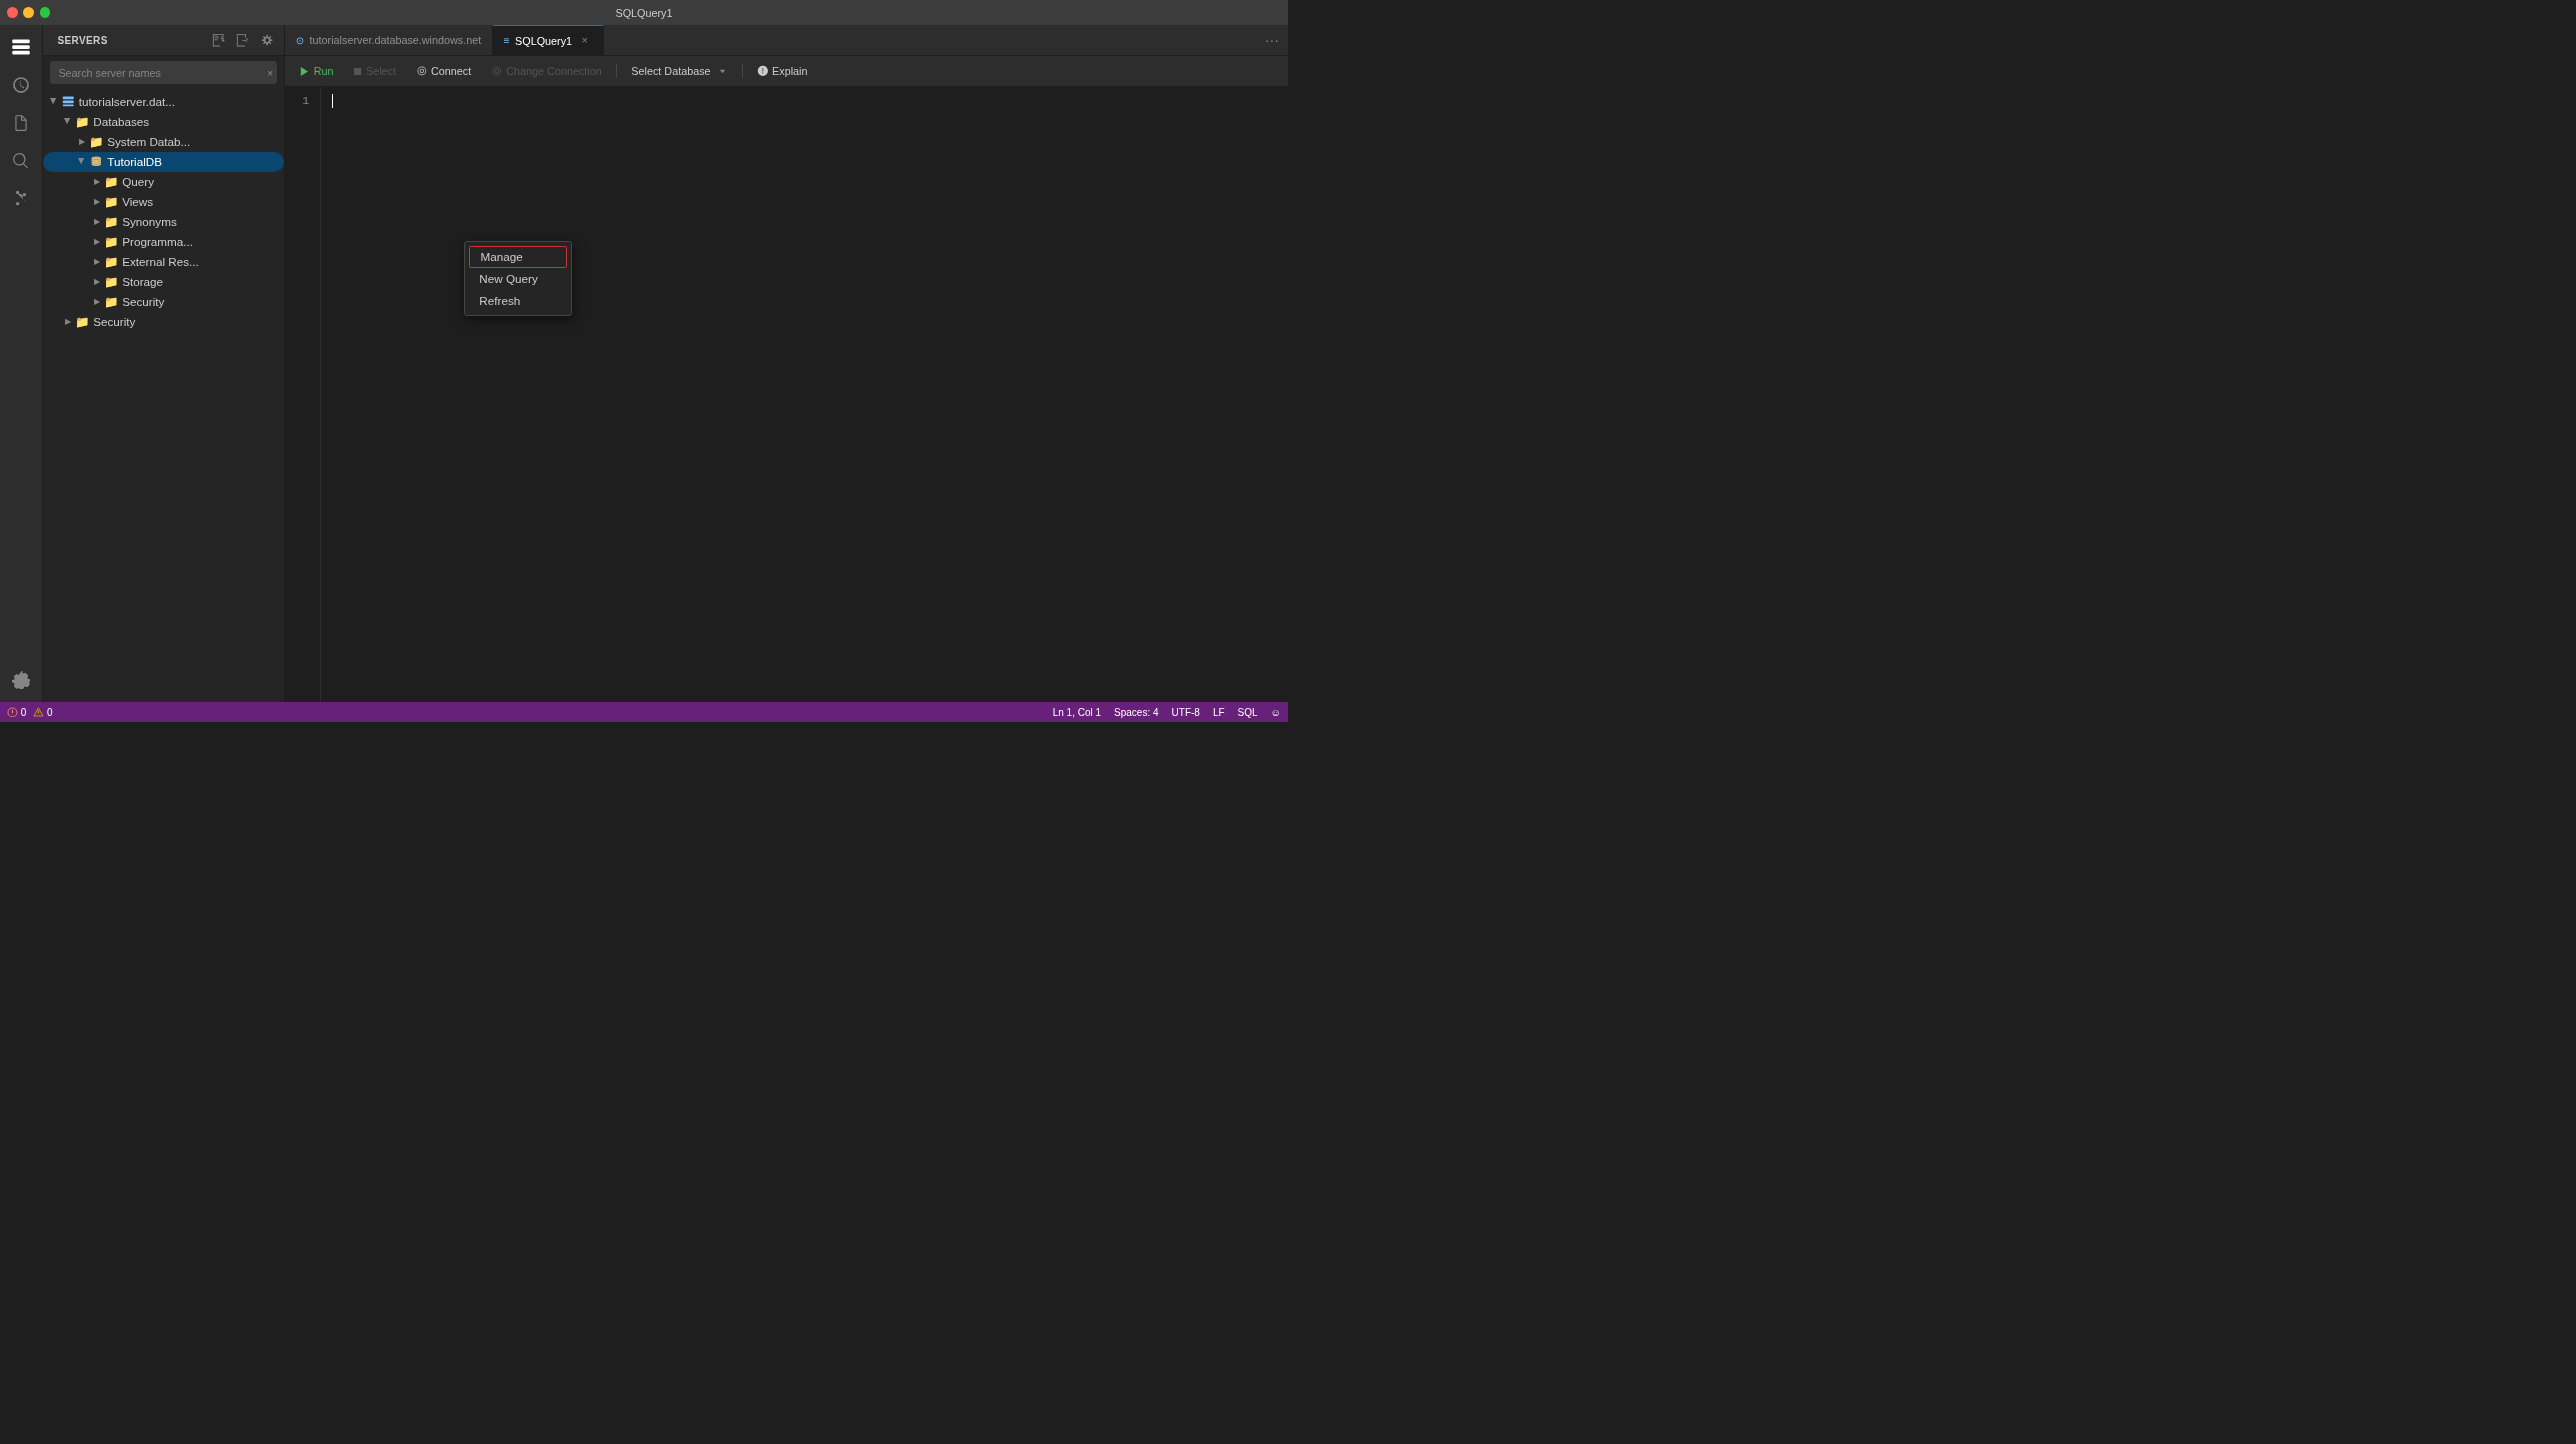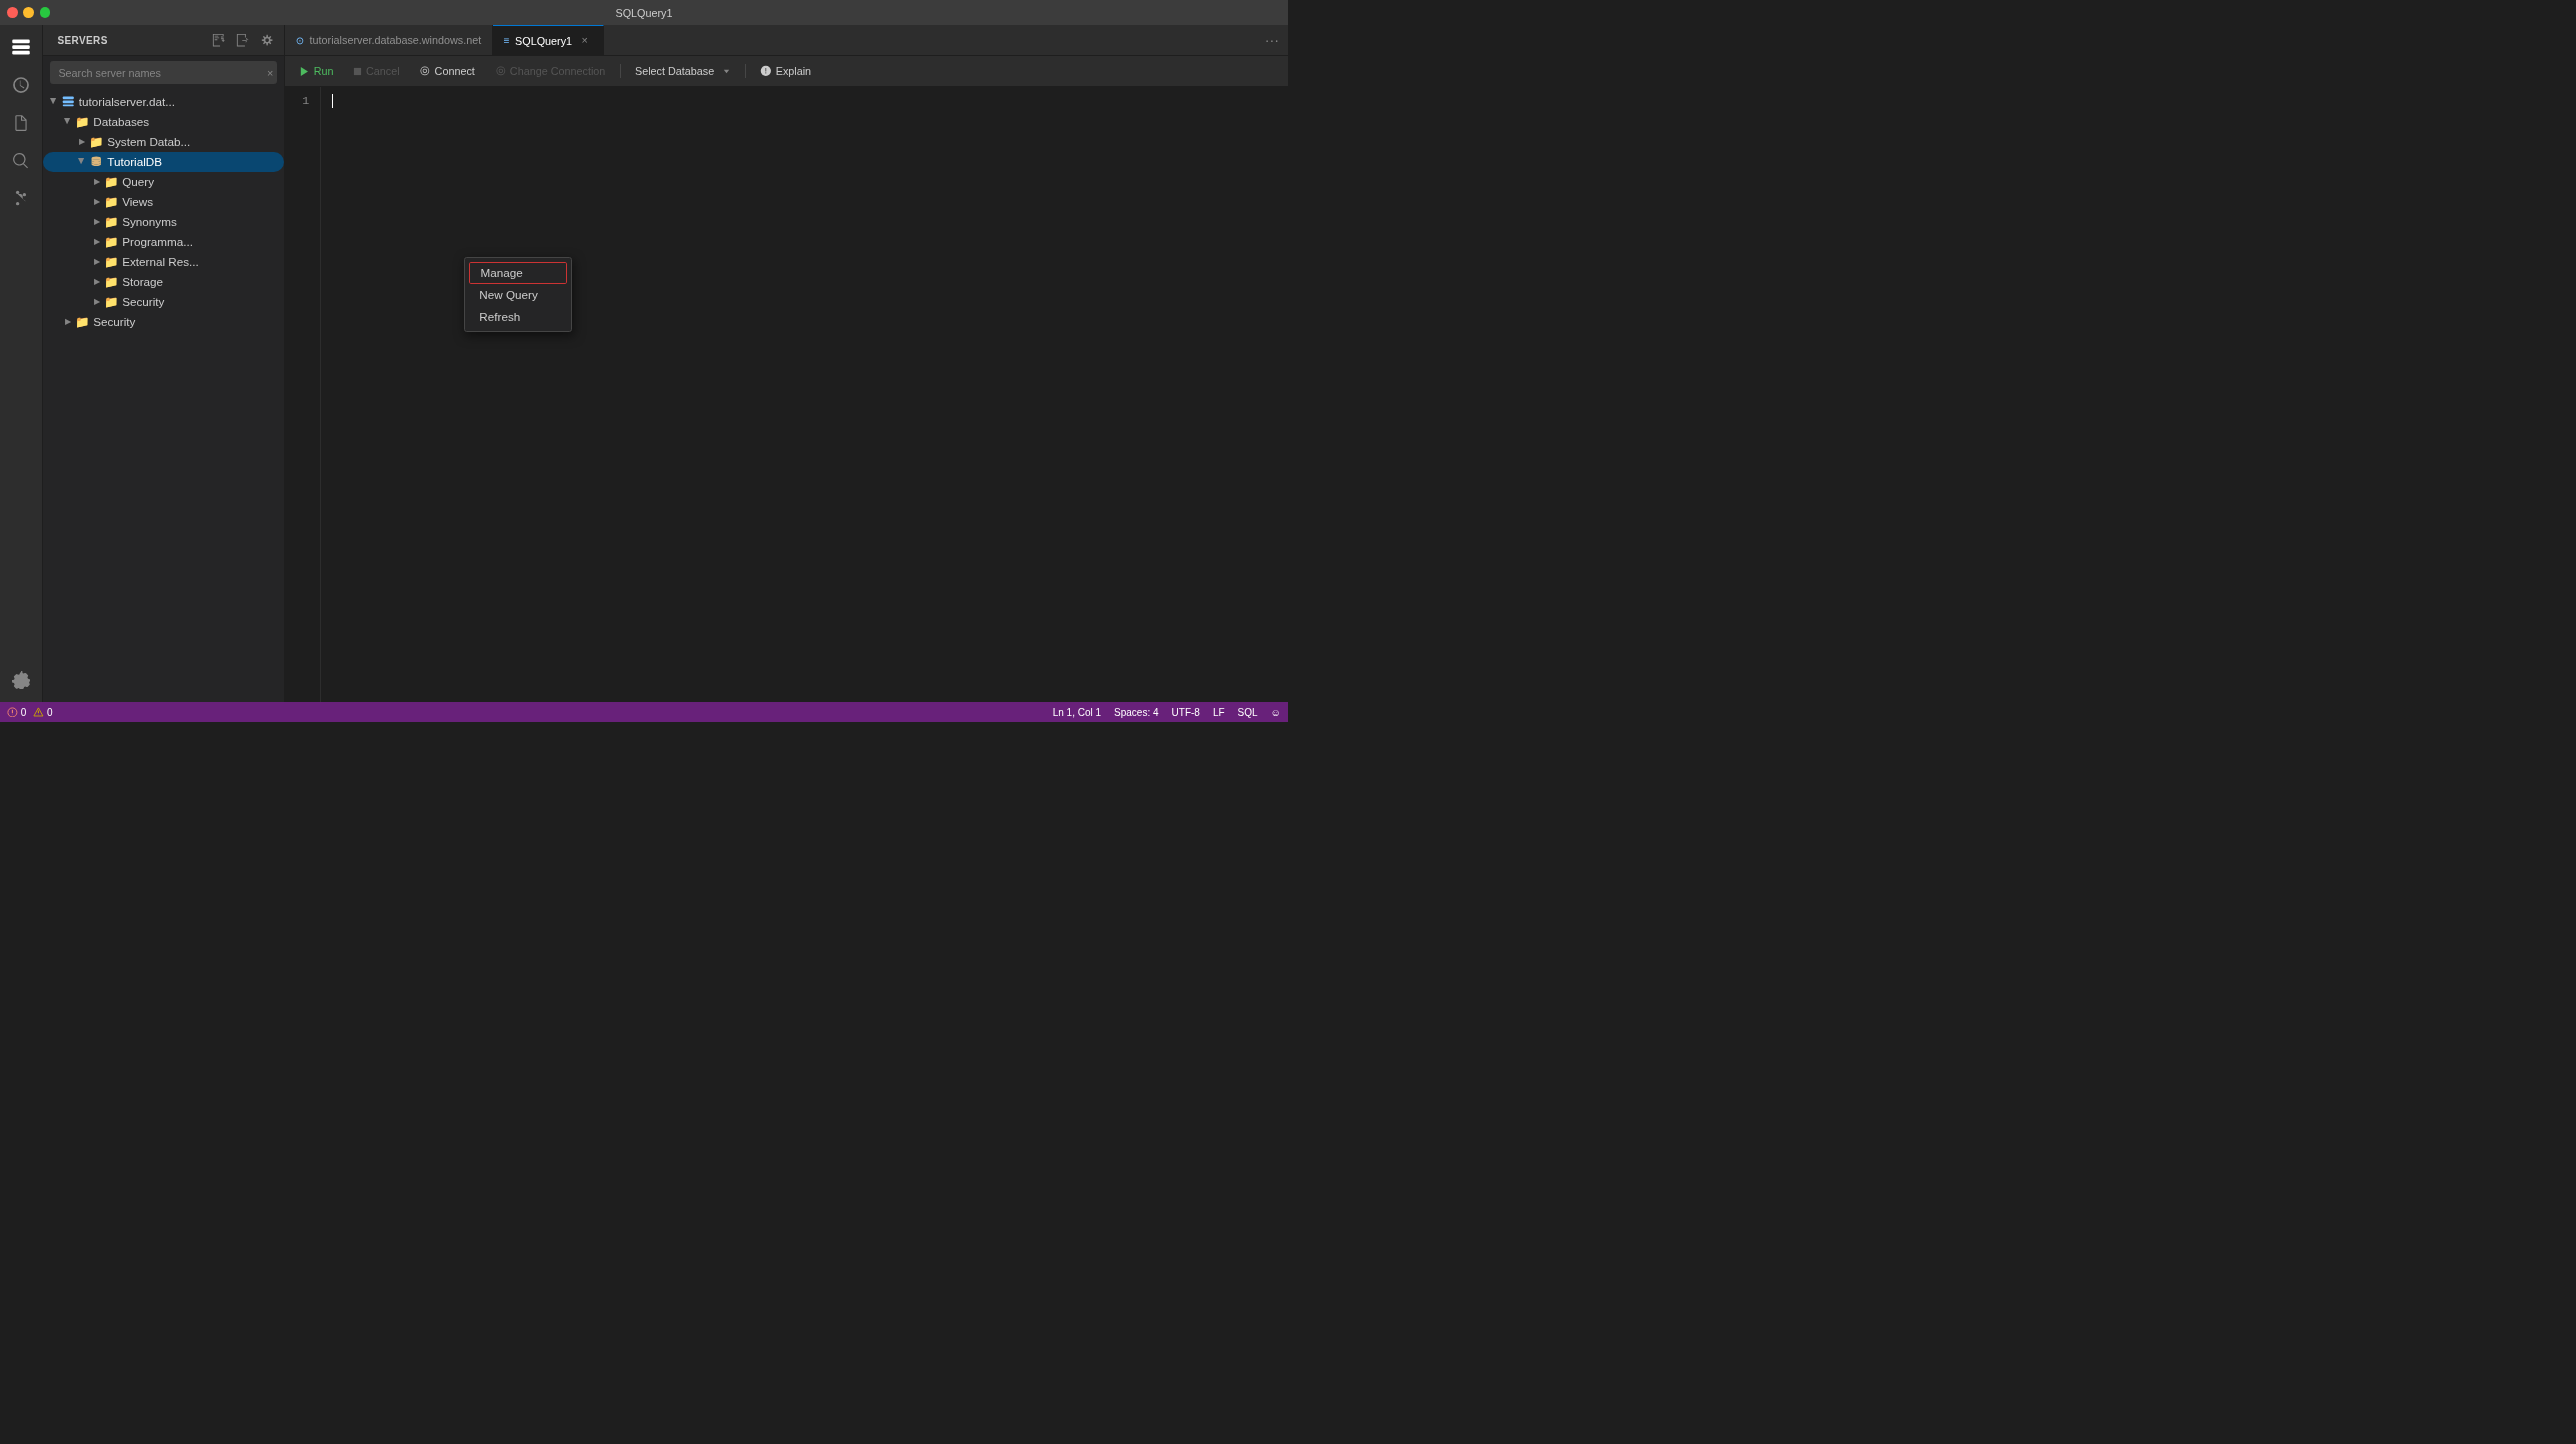--- a/index.html
+++ b/index.html
@@ -331,21 +331,21 @@
     .context-menu {
       position: absolute;
       background: #252526;
       border: 0.9px solid #454545;
       border-radius: 2.7px;
       padding: 3.6px 0;
       z-index: 1000;
       min-width: 108px;
       box-shadow: 1.8px 3.6px 10.8px rgba(0,0,0,0.5);
       left: 179px;
-      top: 170px;
+      top: 154px;
     }
     .context-menu-item {
       padding: 4.5px 14.3px;
       cursor: pointer;
       color: #cccccc;
       font-size: 11.7px;
       white-space: nowrap;
     }
     .context-menu-item.highlighted {
       background: transparent;
@@ -571,21 +571,21 @@
       <div class="toolbar-btn run-btn">
         <svg width="10.8" height="10.8" viewBox="0 0 12 12" fill="#4dbb5f">
           <polygon points="2,1 10,6 2,11"></polygon>
         </svg>
         <span>Run</span>
       </div>
       <div class="toolbar-btn disabled">
         <svg width="9" height="9" viewBox="0 0 10 10" fill="#555555">
           <rect x="1" y="1" width="8" height="8"></rect>
         </svg>
-        <span>Cancel</span>
+        <span>Select</span>
       </div>
       <div class="toolbar-btn">
         <svg width="11.7" height="11.7" viewBox="0 0 16 16" fill="currentColor">
           <path d="M8 2a6 6 0 100 12A6 6 0 008 2zm0 1a5 5 0 110 10A5 5 0 018 3zm0 2a3 3 0 100 6 3 3 0 000-6zm0 1a2 2 0 110 4 2 2 0 010-4z"></path>
         </svg>
         <span>Connect</span>
       </div>
       <div class="toolbar-btn disabled">
         <svg width="11.7" height="11.7" viewBox="0 0 16 16" fill="#555555">
           <path d="M8 2a6 6 0 100 12A6 6 0 008 2zm0 1a5 5 0 110 10A5 5 0 018 3zm0 2a3 3 0 100 6 3 3 0 000-6zm0 1a2 2 0 110 4 2 2 0 010-4z"></path>

